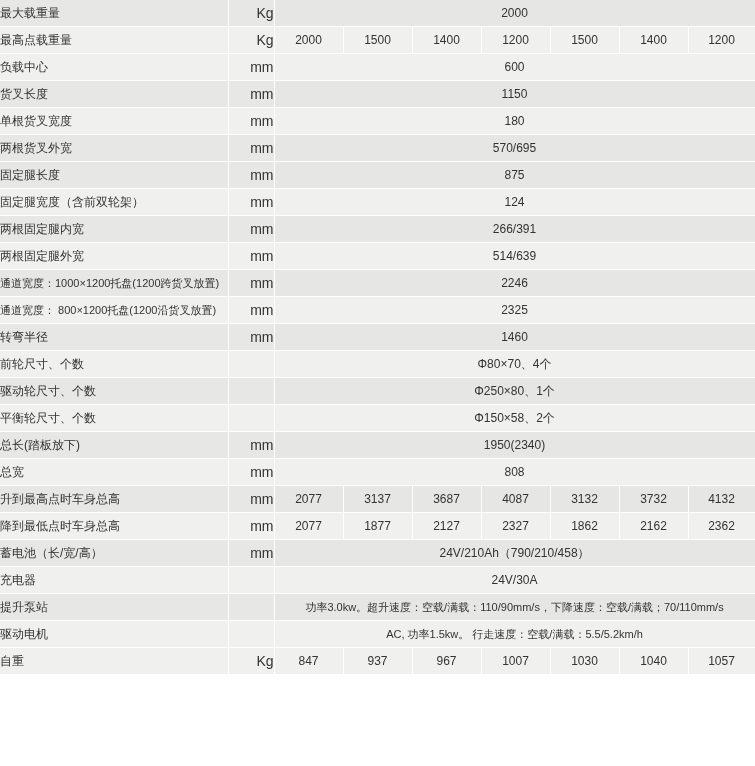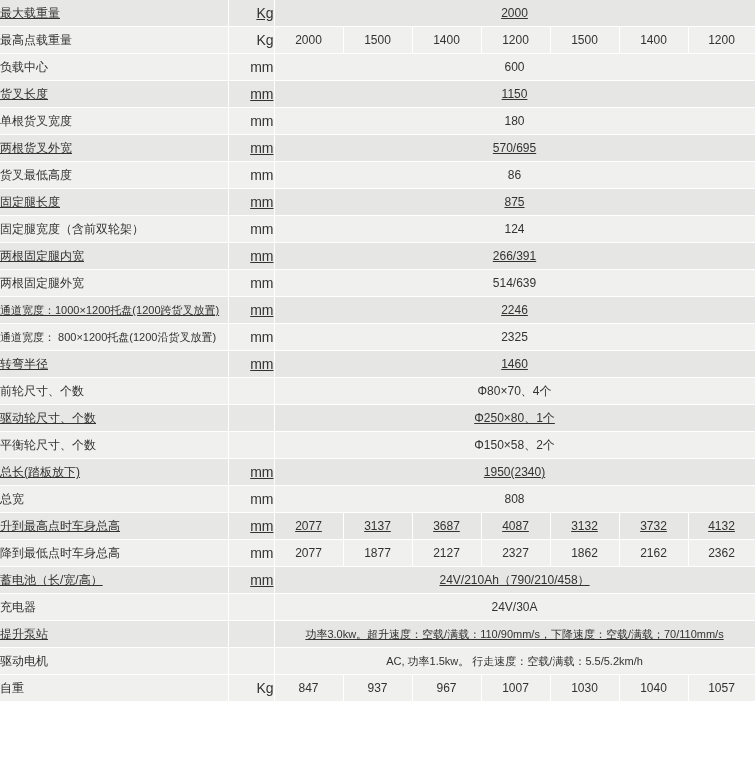--- a/index.html
+++ b/index.html
@@ -38,21 +38,21 @@
     width: 46px;
     text-align: right;
     font-size: 14px;
   }
   td.val {
     text-align: center;
     font-size: 12px;
   }
   
   tr.odd td { background: #f0f0ef; }
-  tr.even td { background: #e6e6e4; text-decoration: underline; }
+  tr.even td { background: #e6e6e4; }
   tr.odd td.label { background: #f0f0ef; }
   tr.even td.label { background: #e6e6e4; }
   
   tr.odd td.label, tr.odd td.unit { background: #f0f0ef; }
   tr.even td.label, tr.even td.unit { background: #e7e7e5; }
   td.small {
     font-size: 11px;
   }
 </style>
 </head>
@@ -100,25 +100,20 @@
       <tr class="odd">
         <td class="label">单根货叉宽度</td>
         <td class="unit">mm</td>
         <td class="val" colspan="7">180</td>
       </tr>
       <tr class="even">
         <td class="label">两根货叉外宽</td>
         <td class="unit">mm</td>
         <td class="val" colspan="7">570/695</td>
       </tr>
-      <tr class="odd">
-        <td class="label">货叉最低高度</td>
-        <td class="unit">mm</td>
-        <td class="val" colspan="7">86</td>
-      </tr>
       <tr class="even">
         <td class="label">固定腿长度</td>
         <td class="unit">mm</td>
         <td class="val" colspan="7">875</td>
       </tr>
       <tr class="odd">
         <td class="label">固定腿宽度（含前双轮架）</td>
         <td class="unit">mm</td>
         <td class="val" colspan="7">124</td>
       </tr>

